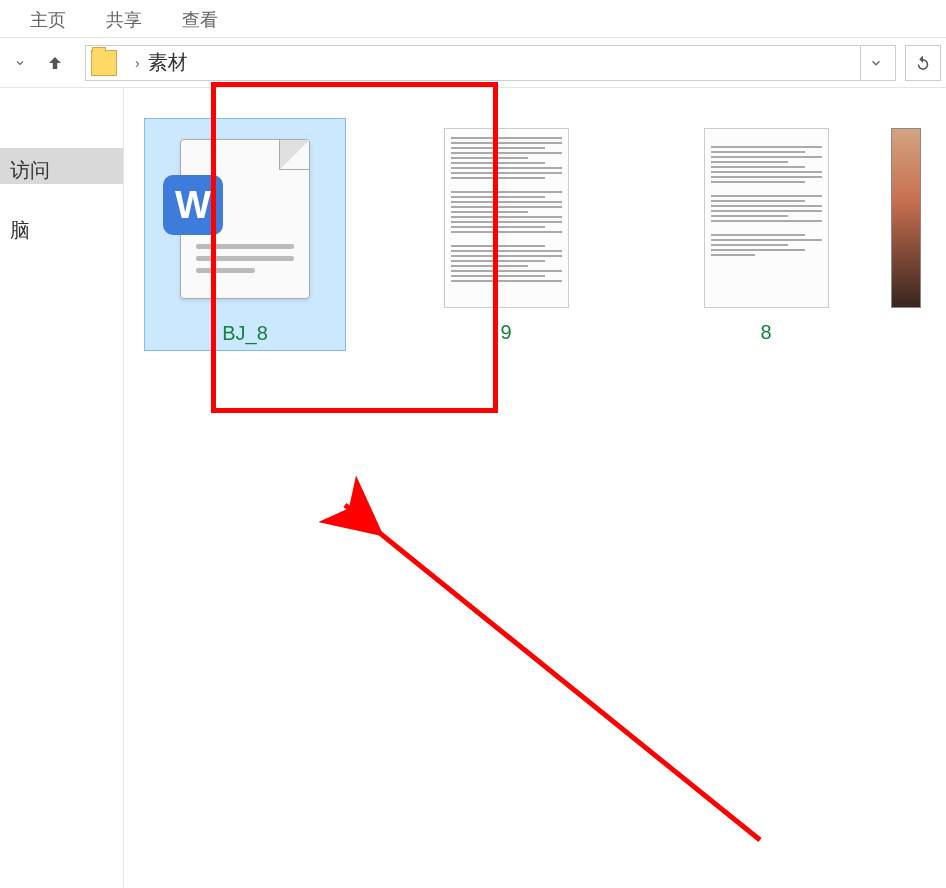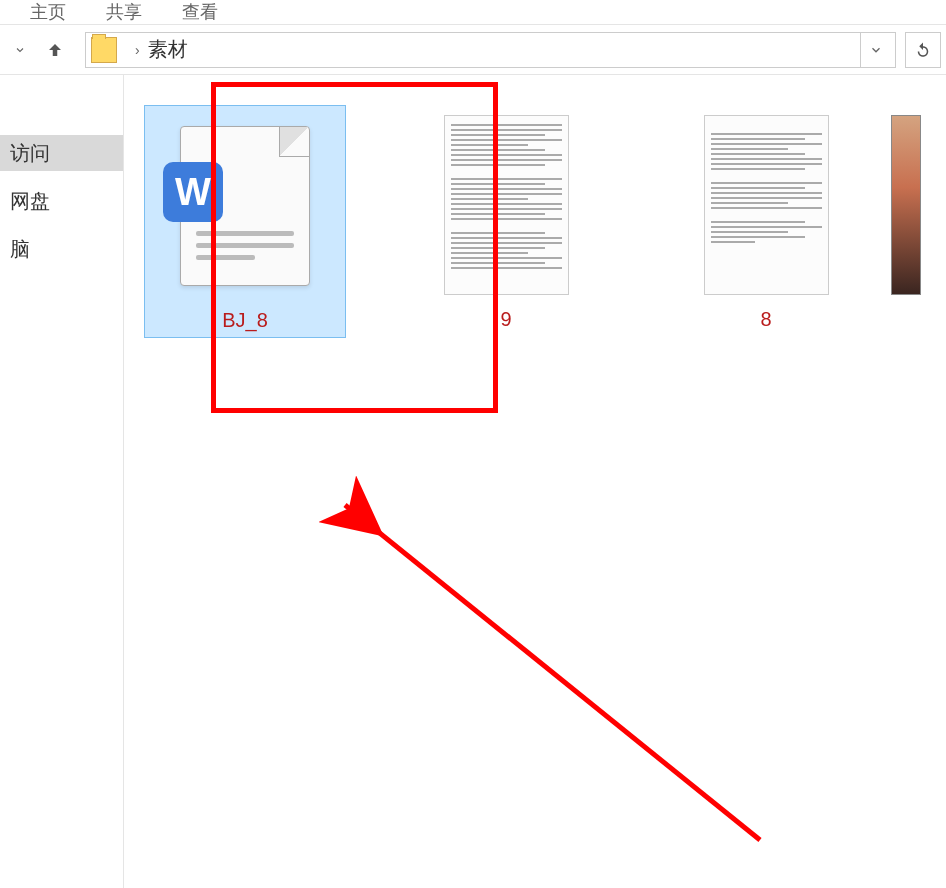--- a/index.html
+++ b/index.html
@@ -11,22 +11,22 @@
       font-family: "Microsoft YaHei", "Segoe UI", sans-serif;
       background: #ffffff;
       width: 946px;
       height: 888px;
       overflow: hidden;
       position: relative;
     }
     .ribbon-tabs {
       display: flex;
       gap: 40px;
-      padding: 0 30px;
-      height: 25px;
+      padding: 8px 30px;
+      height: 38px;
       align-items: flex-start;
       color: #888;
       font-size: 18px;
       border-bottom: 1px solid #e5e5e5;
     }
     .ribbon-tab {
       color: #666;
       padding-bottom: 5px;
     }
     .nav-area {
@@ -112,26 +112,26 @@
       height: calc(100% - 75px);
     }
     .sidebar {
       width: 188px;
       padding-top: 60px;
       border-right: 1px solid #e5e5e5;
     }
     .sidebar-item {
       height: 36px;
       display: flex;
-      align-items: center;
+      align-items: flex-end;
       padding-left: 10px;
       font-size: 20px;
       color: #333;
       cursor: pointer;
-      margin-bottom: 12px;
+      margin-bottom: 24px;
     }
     .sidebar-item.selected {
       background: #d9d9d9;
     }
     .content-area {
       flex: 1;
       padding: 30px 20px;
       position: relative;
     }
     .file-grid {
@@ -225,21 +225,21 @@
     }
     .preview-line:nth-child(5n) {
       width: 70%;
     }
     .preview-line.gap {
       background: transparent;
       height: 6px;
     }
     .file-label {
       font-size: 20px;
-      color: #b91c1c;
+      color: #15803d;
       text-align: center;
     }
     .img-thumb {
       width: 30px;
       height: 180px;
       background: linear-gradient(to bottom, #d4a380 0%, #c87050 40%, #3a2520 100%);
       border: 1px solid #888;
     }
     .highlight-box {
       position: absolute;
@@ -286,23 +286,20 @@
     <svg viewBox="0 0 24 24" width="18" height="18">
         <path d="M12 5V2L7 7l5 5V9c3 0 5 2 5 5s-2 5-5 5-5-2-5-5H5c0 4 3 7 7 7s7-3 7-7-3-7-7-7z" fill="#555"></path>
       </svg>
   </div>
 </div>
 
 <div class="main-area">
   <div class="sidebar">
     <div class="sidebar-item selected">
       <span>访问</span>
-    </div>
-    <div class="sidebar-item">
-      <span>网盘</span>
     </div>
     <div class="sidebar-item">
       <span>脑</span>
     </div>
   </div>
 
   <div class="content-area">
     <div class="file-grid">
 
       <div class="file-item selected">

